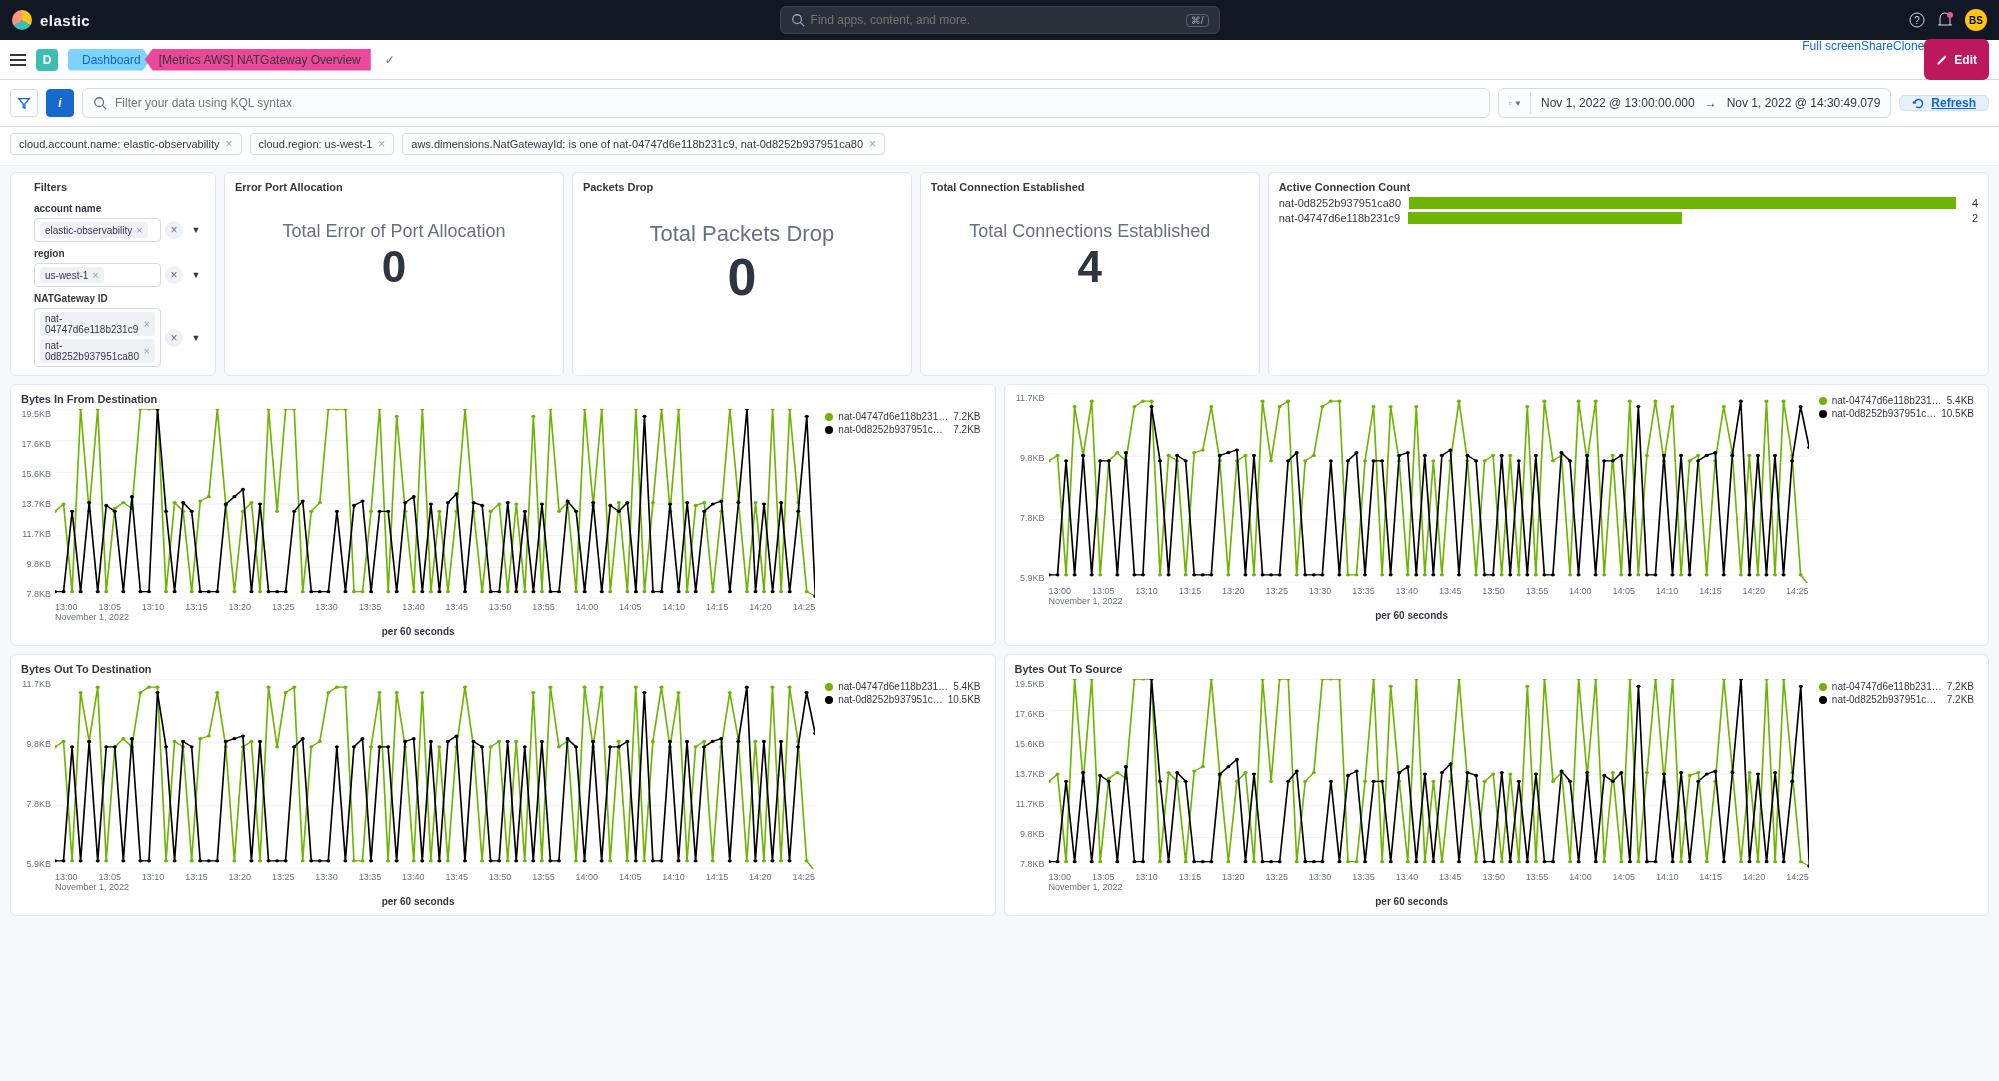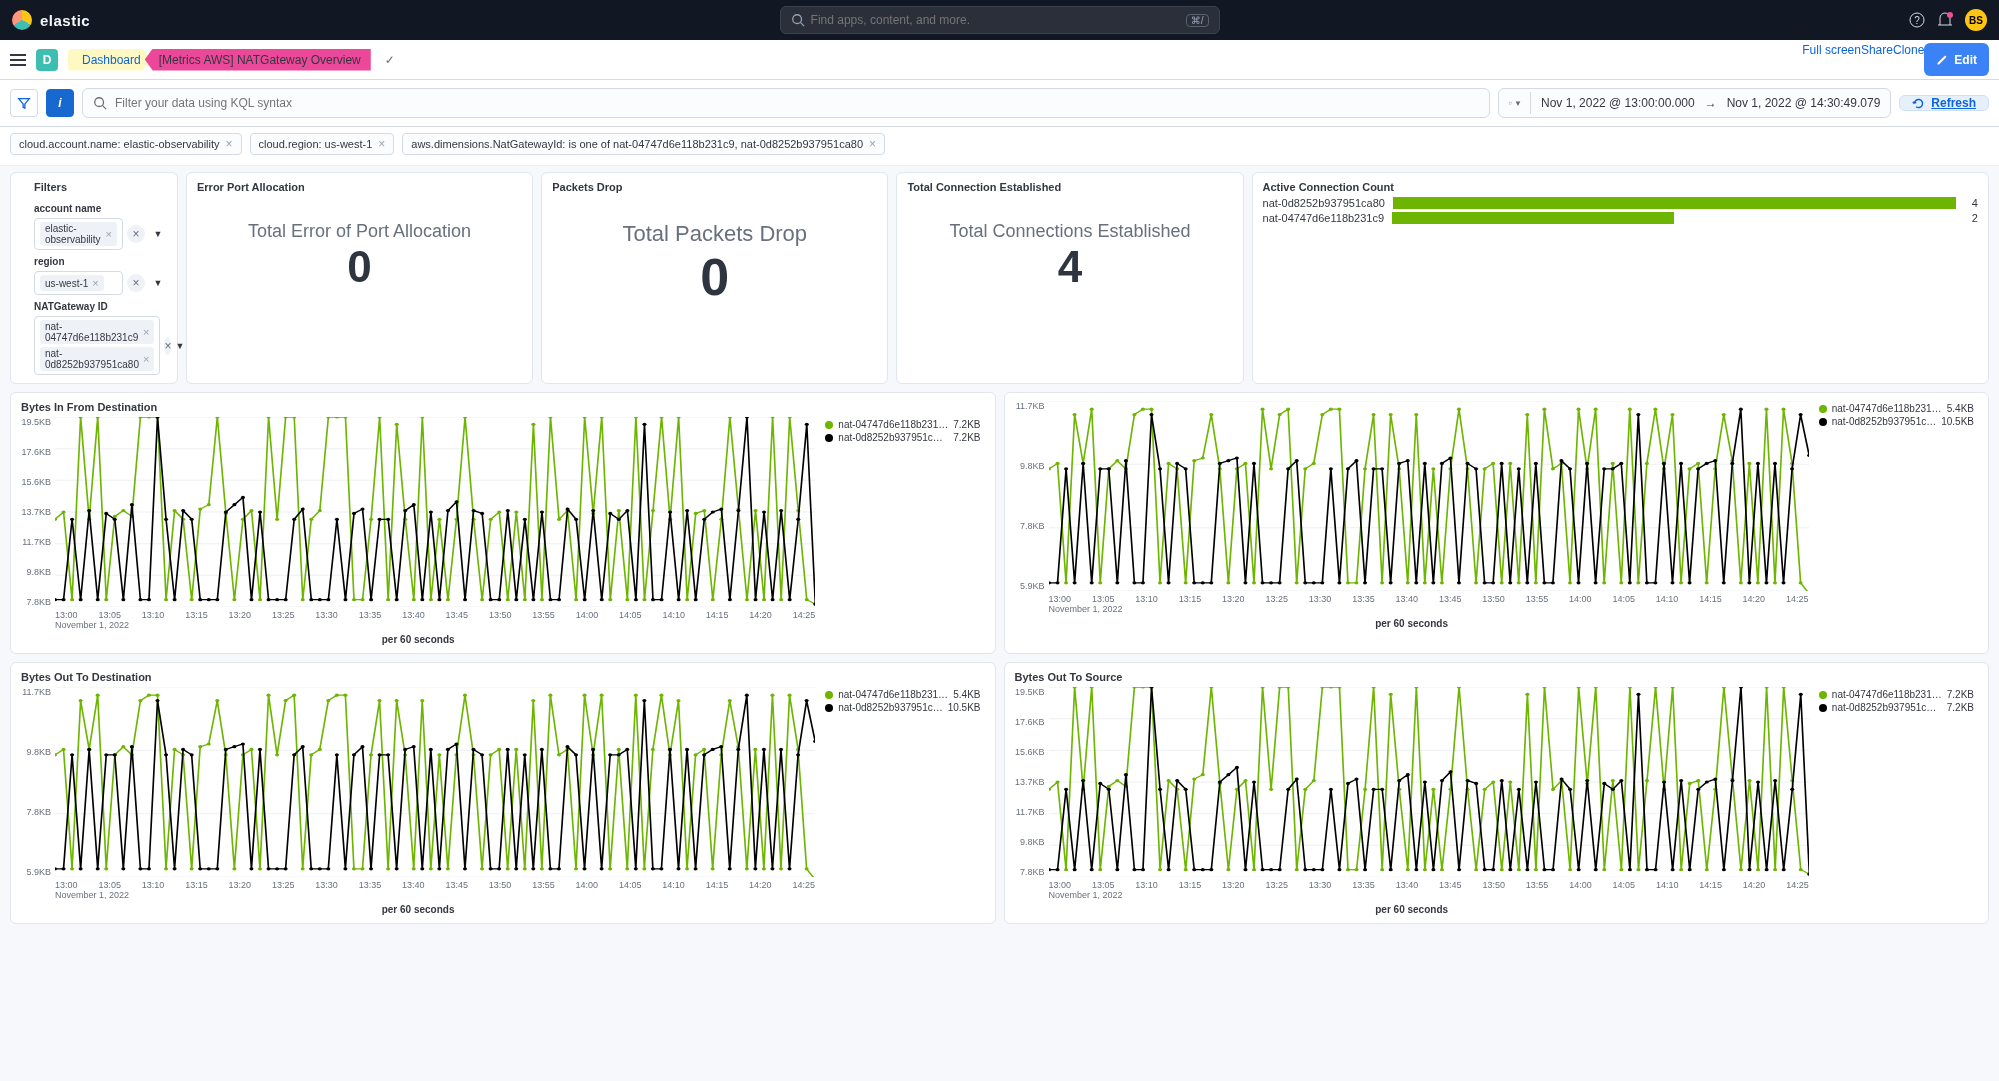--- a/index.html
+++ b/index.html
@@ -17,26 +17,26 @@
   .avatar { width:22px; height:22px; border-radius:50%; background:#fec514; color:#000; font-size:10px; font-weight:700; display:flex; align-items:center; justify-content:center; }
 
   
   .subheader { display:flex; align-items:center; justify-content:space-between; height:40px; background:#fff; border-bottom:1px solid #d3dae6; padding:0 10px; }
   .subheader-left { display:flex; align-items:center; gap:10px; }
   .hamburger { width:16px; height:16px; display:flex; flex-direction:column; justify-content:space-between; padding:2px 0;}
   .hamburger span { height:2px; background:#343741; display:block; }
   .space-badge { width:22px; height:22px; border-radius:4px; background:#3ebeb0; color:#fff; font-weight:700; display:flex; align-items:center; justify-content:center; font-size:12px;}
   .crumb { display:flex; align-items:center; font-size:12px; }
   .crumb a, .crumb span { padding:4px 10px 4px 14px; position:relative; }
-  .crumb .first { background:#fef9c3; color:#0b64dd; clip-path: polygon(0 0, calc(100% - 8px) 0, 100% 50%, calc(100% - 8px) 100%, 0 100%); border-radius:4px 0 0 4px;}
+  .crumb .first { background:#7dd3fc; color:#0b64dd; clip-path: polygon(0 0, calc(100% - 8px) 0, 100% 50%, calc(100% - 8px) 100%, 0 100%); border-radius:4px 0 0 4px;}
   .crumb .second { background:#ec4899; color:#343741; clip-path: polygon(8px 0, 100% 0, 100% 100%, 8px 100%, 0 50%); margin-left:-6px; }
   .checkmark { color:#69707d; margin-left:4px; }
   .subheader-right { display:flex; }
   .link { color:#0b64dd; font-size:12px; cursor:pointer; }
-  .btn-primary { background:#3b82f6; color:#fff; border:none; border-radius:6px; height:33px; padding:0 12px; font-size:12px; font-weight:600; display:flex; align-items:center; gap:6px; cursor:pointer;}
+  .btn-primary { background:#be185d; color:#fff; border:none; border-radius:6px; height:41px; padding:0 12px; font-size:12px; font-weight:600; display:flex; align-items:center; gap:6px; cursor:pointer;}
   .pencil { width:12px;height:12px; }
 
   
   .toolbar { display:flex; align-items:center; gap:8px; padding:8px 10px; background:#fff; border-bottom:1px solid #d3dae6;}
   .icon-btn { width:28px; height:28px; border:1px solid #d3dae6; border-radius:4px; display:flex; align-items:center; justify-content:center; color:#0b64dd; background:#fff; cursor:pointer;}
   .icon-btn.info { background:#1769d0; color:#fff; border-color:#1769d0; font-style:italic; font-weight:800;}
   .kql { flex:1; display:flex; align-items:center; gap:8px; border:1px solid #d3dae6; border-radius:6px; height:30px; padding:0 10px; background:#fbfcfd; color:#69707d;}
   .kql input { flex:1; border:none; outline:none; background:transparent; font-size:12px;}
   .datepicker { display:flex; align-items:center; gap:10px; border:1px solid #d3dae6; border-radius:6px; height:30px; padding:0 10px; background:#fbfcfd; white-space:nowrap; cursor:pointer;}
   .dp-ico { width:22px; height:22px; border-right:1px solid #d3dae6; display:flex; align-items:center; justify-content:center; color:#69707d; padding-right:8px;}
@@ -196,21 +196,21 @@
     <div class="pill">
       <span>aws.dimensions.NatGatewayId: is one of nat-04747d6e118b231c9, nat-0d8252b937951ca80</span>
       <span class="x">×</span>
     </div>
   </div>
 
 <div class="grid">
 
   <div class="row">
 
-    <div class="panel" style="width:168px; flex:none;padding-left:23px;">
+    <div class="panel" style="width:206px; flex:none;padding-left:23px;">
       <div class="filters-title">Filters</div>
       <div id="filters-body">
           <div class="field-label">account name</div>
           <div class="tag-row">
             <div class="tag-container">
               <span class="tag">
                 <span>elastic-observability</span>
                 <span class="x">×</span>
               </span>
             </div>

